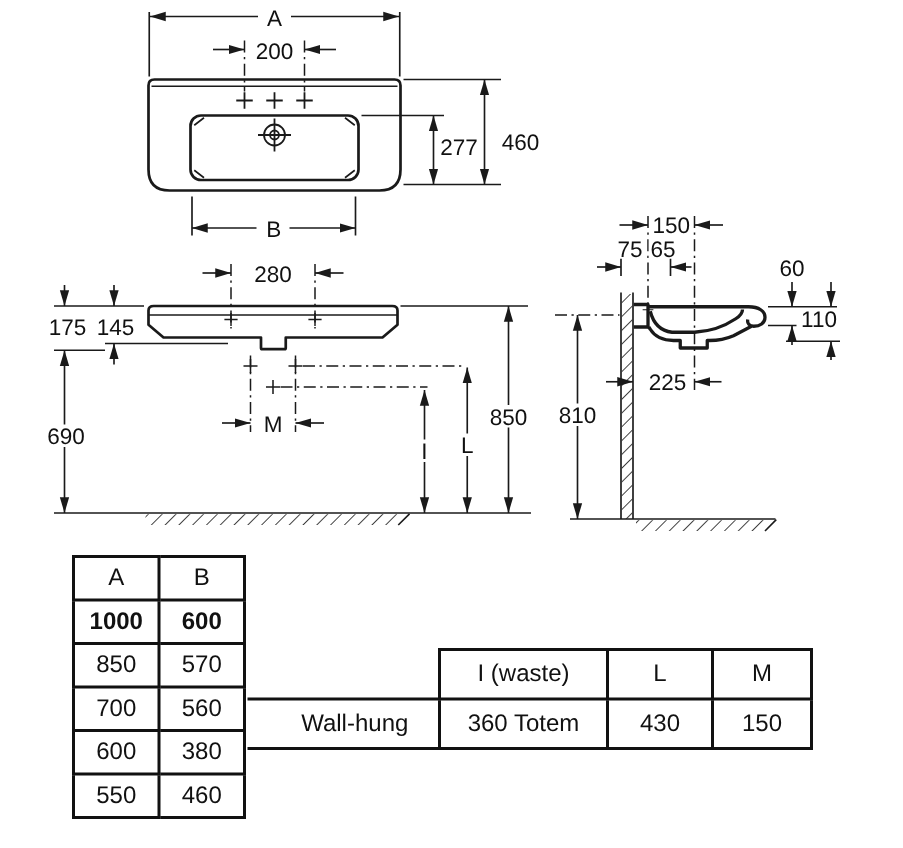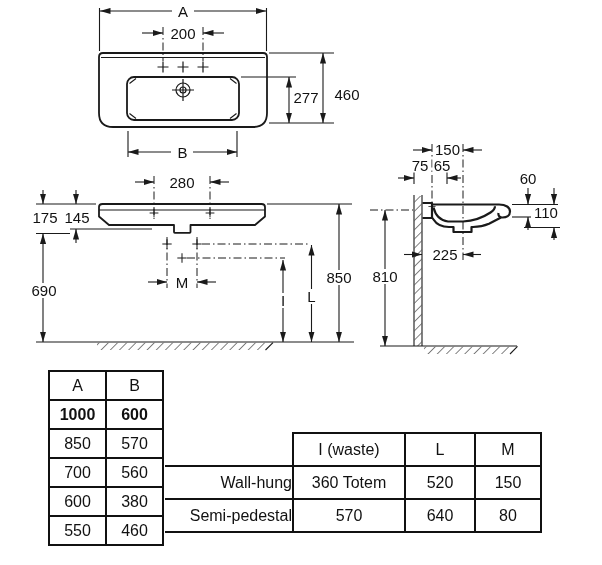--- a/index.html
+++ b/index.html
@@ -18,21 +18,21 @@
   
   table{border-collapse:collapse;position:absolute;table-layout:fixed;}
   td,th{border:2px solid #111;font-family:"Liberation Sans", sans-serif;
         font-size:16px;font-weight:normal;text-align:center;padding:0;color:#111;}
   #sizeTable{left:48px;top:370px;}
   #sizeTable th{width:55px;height:27px;}
   #sizeTable td{height:27px;}
   #sizeTable .bold td{font-weight:bold;}
   #cfgTable{left:165px;top:432px;}
   #cfgTable th,#cfgTable td{height:31px;}
-  #cfgTable .lbl{border-left:none;text-align:right;padding-left:16px;}
+  #cfgTable .lbl{border-left:none;text-align:center;padding-left:16px;}
   #cfgTable .corner{border-top:none;border-left:none;}
 </style>
 </head>
 <body>
 
 <div id="page">
 
 <svg width="602" height="362" viewBox="0 0 602 362">
   <defs>
     <marker id="ae" markerUnits="userSpaceOnUse" markerWidth="11" markerHeight="7" refX="10.5" refY="3.5" orient="auto">
@@ -283,25 +283,19 @@
   <tbody>
         <tr>
     <th class="corner" style="width:127px;"></th>
     <th style="width:110px;">I (waste)</th>
     <th style="width:68px;">L</th>
     <th style="width:64px;">M</th>
   </tr>
   <tr>
     <td class="lbl">Wall-hung</td>
     <td>360 Totem</td>
-    <td>520</td>
+    <td>430</td>
     <td>150</td>
-  </tr>
-  <tr>
-    <td class="lbl">Semi-pedestal</td>
-    <td>570</td>
-    <td>640</td>
-    <td>80</td>
   </tr>
 </tbody>
     </table>
 
 </div>
 
 </body></html>

